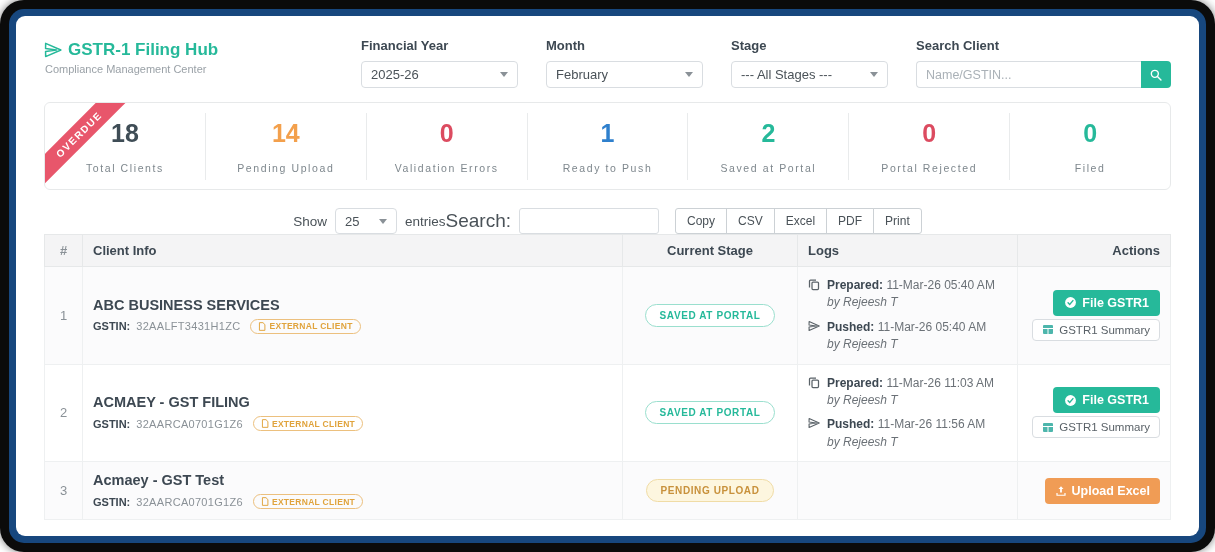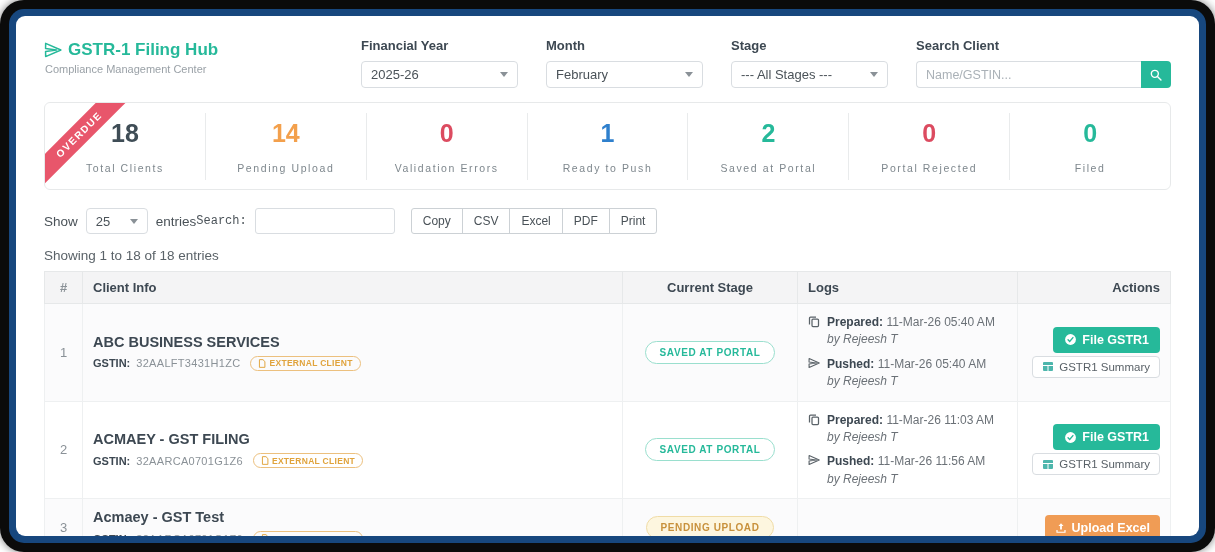--- a/index.html
+++ b/index.html
@@ -34,25 +34,25 @@
                 display:flex; align-items:center; height:88px; overflow:hidden; }
   .ribbon-wrap { position:absolute; top:0; left:0; width:92px; height:92px; overflow:hidden; pointer-events:none; }
   .ribbon { position:absolute; top:21px; left:-34px; width:136px; transform:rotate(-45deg); background:#e8566b;
             color:#fff; font-size:10px; font-weight:bold; letter-spacing:1.5px; text-align:center; padding:5px 0; }
   .stat { flex:1 1 0; text-align:center; border-right:1px solid #e9ebec; padding:6px 0; }
   .stat:last-child { border-right:none; }
   .stat-value { font-size:25px; font-weight:600; }
   .stat-label { margin-top:14px; font-size:10.5px; letter-spacing:1.6px; color:#7e878d; }
 
   
-  .controls { display:flex; align-items:center; justify-content:flex-start; margin-top:18px; }
+  .controls { display:flex; align-items:center; justify-content:center; margin-top:18px; }
   .length-ctl { display:flex; align-items:center; gap:8px; font-size:13.5px; color:#4a5258; }
   .length-select { width:62px; height:26px; }
   .right-ctl { display:flex; align-items:center; }
-  .search-label { font-size:12px; color:#4a5258; margin-right:8px;font-family:Liberation Mono, monospace; }
+  .search-label { font-size:19px; color:#4a5258; margin-right:8px; }
   .dt-search-input { width:140px; height:26px; border:1px solid #d9dde1; border-radius:3px; padding:0 8px;
                      font-size:13px; color:#4a5258; outline:none; font-family:"Liberation Sans",sans-serif; }
   .btn-group { display:flex; margin-left:12px; }
   .export-btn { height:26px; padding:0 11px; background:#fff; border:1px solid #ccd1d5; color:#4a5258;
                 font-size:12px; cursor:pointer; margin-left:-1px; font-family:"Liberation Sans",sans-serif; }
   .export-btn:first-child { border-radius:3px 0 0 3px; margin-left:4px; }
   .export-btn:last-child { border-radius:0 3px 3px 0; }
 
   .dt-info { font-size:13.5px; color:#5a6268; margin:14px 0 8px 0; }
 
@@ -206,21 +206,20 @@
             <div class="btn-group">
               <button class="export-btn">Copy</button>
               <button class="export-btn">CSV</button>
               <button class="export-btn">Excel</button>
               <button class="export-btn">PDF</button>
               <button class="export-btn">Print</button>
             </div>
           </div>
         </div>
 
-        <div class="dt-info">Showing 1 to 18 of 18 entries</div>
 
         <table>
           <thead>
             <tr>
               <th class="col-idx">#</th>
               <th>Client Info</th>
               <th class="col-stage">Current Stage</th>
               <th class="col-logs">Logs</th>
               <th class="col-actions">Actions</th>
             </tr>

